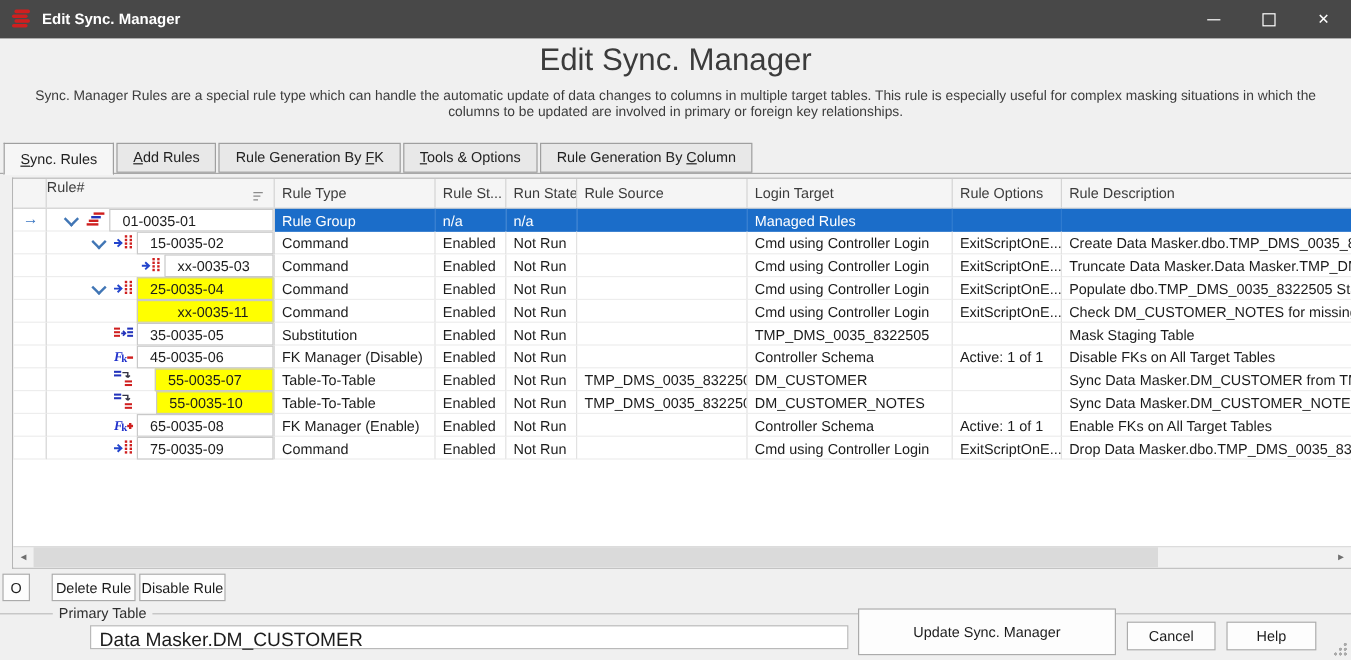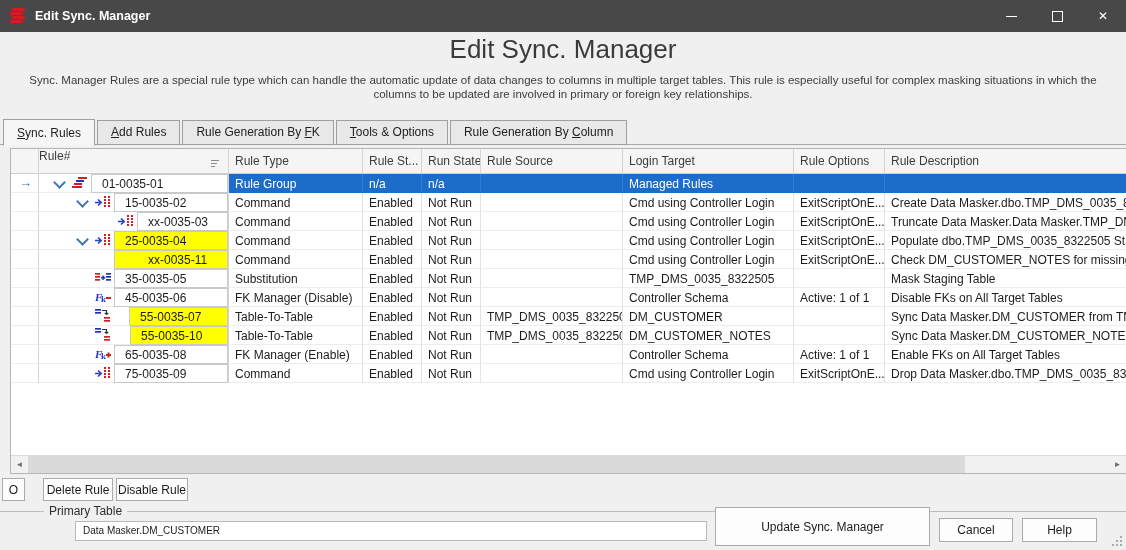--- a/index.html
+++ b/index.html
@@ -13,21 +13,21 @@
   .app-icon{margin:0 8px 0 9px;display:flex;}
   .title-text{color:#fff;font-size:12.5px;font-weight:bold;}
   .win-controls{margin-left:auto;display:flex;height:32px;}
   .win-btn{width:46px;height:32px;display:flex;align-items:center;justify-content:center;color:#fff;font-size:12px;cursor:default;}
   .minline{width:11px;height:1px;background:#fff;display:block;}
   .maxbox{width:9px;height:9px;border:1px solid #fff;display:block;}
   
   .page-title{position:absolute;top:34px;left:0;right:0;text-align:center;font-size:26px;color:#3b3b3b;}
   .page-desc{position:absolute;top:73px;left:20px;right:20px;text-align:center;font-size:11.5px;line-height:14px;color:#3c3c3c;}
   
-  .tabstrip{position:absolute;top:119px;left:3px;display:flex;align-items:center;z-index:3;}
+  .tabstrip{position:absolute;top:119px;left:3px;display:flex;align-items:flex-start;z-index:3;}
   .tab{background:#e8e8e8;border:1px solid #9f9f9f;padding:4px 13px 5px;font-size:12px;color:#222;
        margin-right:2px;white-space:nowrap;cursor:default;}
   .tab.active{background:#f6f6f6;border-bottom:1px solid #f6f6f6;padding-top:6px;margin-bottom:-1px;position:relative;z-index:4;}
   .tab .ak{text-decoration:underline;}
   .paneline{position:absolute;top:144px;left:0;right:0;height:0;border-top:1px solid #a8a8a8;z-index:1;}
   
   .grid{position:absolute;top:148px;left:10px;right:0;height:326px;background:#fff;
         border:1px solid #b5b5b5;border-right:none;box-sizing:border-box;display:flex;flex-direction:column;overflow:hidden;z-index:2;}
   .grid-header{display:flex;height:24px;flex:none;background:#f5f5f5;border-bottom:1px solid #cfcfcf;}
   .hcell{box-sizing:border-box;font-size:12px;color:#3c3c3c;padding:5px 6px 0;border-right:1px solid #d4d4d4;
@@ -56,21 +56,21 @@
   .sb-trough{flex:1;}
   
   .btn{position:absolute;background:#fdfdfd;border:1px solid #ababab;display:flex;align-items:center;justify-content:center;
        font-size:12px;color:#1c1c1c;box-sizing:border-box;cursor:default;}
   .o-btn{left:2px;top:478px;width:23px;height:23px;}
   .delete-btn{left:43px;top:478px;width:70px;height:23px;}
   .disable-btn{left:116px;top:478px;width:72px;height:23px;}
   .fieldline{position:absolute;top:511px;left:0;right:0;border-top:1px solid #bdbdbd;}
   .primary-label{position:absolute;left:44px;top:504px;font-size:12px;color:#2e2e2e;background:#f0f0f0;padding:0 5px;z-index:2;}
   .primary-input{position:absolute;left:75px;top:521px;width:632px;height:20px;background:#fff;border:1px solid #b9b9b9;
-                 box-sizing:border-box;font-size:10px;padding:3px 0 0 7px;z-index:2;}
+                 box-sizing:border-box;font-size:16px;padding:3px 0 0 7px;z-index:2;}
   .update-btn{left:715px;top:507px;width:215px;height:39px;z-index:2;}
   .cancel-btn{left:939px;top:518px;width:74px;height:24px;z-index:2;}
   .help-btn{left:1022px;top:518px;width:75px;height:24px;z-index:2;}
   .grip{position:absolute;right:3px;bottom:3px;width:12px;height:12px;z-index:2;
         background:
           radial-gradient(circle at 10px 2px,#aaa 1.2px,transparent 1.5px),
           radial-gradient(circle at 10px 6px,#aaa 1.2px,transparent 1.5px),
           radial-gradient(circle at 6px 6px,#aaa 1.2px,transparent 1.5px),
           radial-gradient(circle at 10px 10px,#aaa 1.2px,transparent 1.5px),
           radial-gradient(circle at 6px 10px,#aaa 1.2px,transparent 1.5px),

